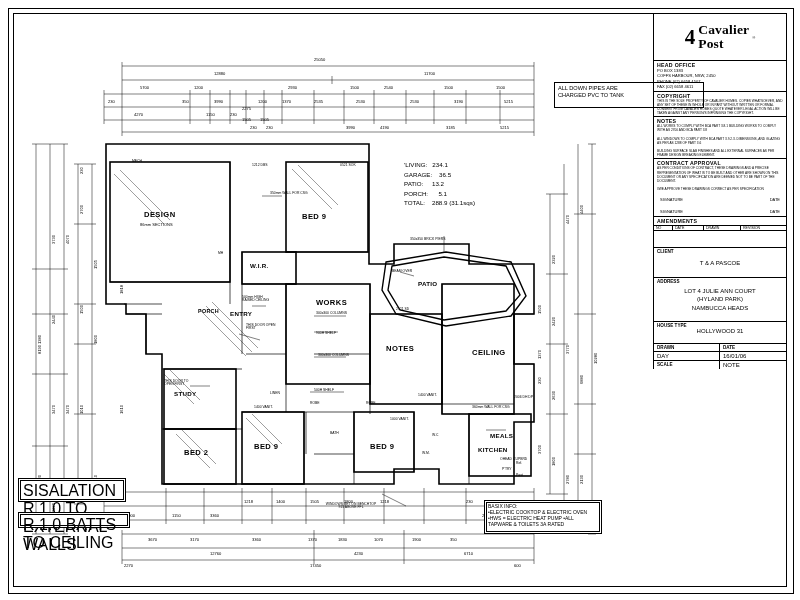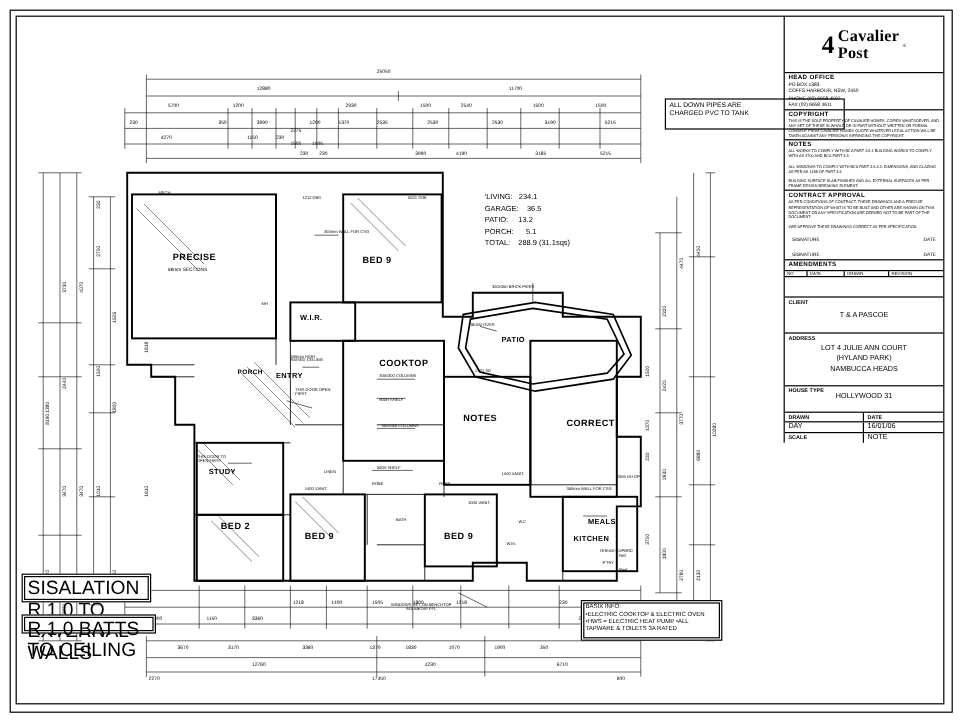--- a/index.html
+++ b/index.html
@@ -328,32 +328,32 @@
     <div class="dim" style="left:230px;top:486px;">1218</div>
     <div class="dim" style="left:262px;top:486px;">1400</div>
     <div class="dim" style="left:296px;top:486px;">1505</div>
     <div class="dim" style="left:330px;top:486px;">1800</div>
     <div class="dim" style="left:366px;top:486px;">1218</div>
     <div class="dim" style="left:452px;top:486px;">230</div>
     <div class="dim" style="left:486px;top:486px;">400</div>
     <div class="dim" style="left:468px;top:500px;">230</div>
     <div class="dim" style="left:500px;top:550px;">600</div>
 
-    <div class="rm" style="left:130px;top:196px;">PRECISE</div>
+    <div class="rm" style="left:130px;top:196px;">DESIGN</div>
     <div class="tiny" style="left:126px;top:209px;font-size:4px;">86mm SECTIONS</div>
     <div class="rm" style="left:288px;top:198px;">BED 9</div>
     <div class="rmsm" style="left:236px;top:248px;">W.I.R.</div>
     <div class="rmsm" style="left:216px;top:296px;">ENTRY</div>
     <div class="rmsm" style="left:184px;top:294px;font-size:5.4px;">PORCH</div>
-    <div class="rm" style="left:302px;top:284px;">COOKTOP</div>
+    <div class="rm" style="left:302px;top:284px;">WORKS</div>
     <div class="rmsm" style="left:404px;top:266px;">PATIO</div>
     <div class="rm" style="left:372px;top:330px;">NOTES</div>
-    <div class="rm" style="left:458px;top:334px;">CORRECT</div>
+    <div class="rm" style="left:458px;top:334px;">CEILING</div>
     <div class="rmsm" style="left:160px;top:376px;">STUDY</div>
-    <div class="rm" style="left:170px;top:420px;">BED 2</div>
+    <div class="rm" style="left:170px;top:434px;">BED 2</div>
     <div class="rm" style="left:240px;top:428px;">BED 9</div>
     <div class="rm" style="left:356px;top:428px;">BED 9</div>
     <div class="rmsm" style="left:464px;top:432px;">KITCHEN</div>
     <div class="rmsm" style="left:476px;top:418px;">MEALS</div>
 
     <div class="tiny" style="left:256px;top:178px;">350mm WALL FOR CSG</div>
     <div class="tiny" style="left:396px;top:224px;">350x350 BRICK PIERS</div>
     <div class="tiny" style="left:378px;top:256px;">BEAM OVER</div>
     <div class="tiny" style="left:382px;top:294px;">2121 SD</div>
     <div class="tiny" style="left:302px;top:298px;">300x300 COLUMNS</div>

